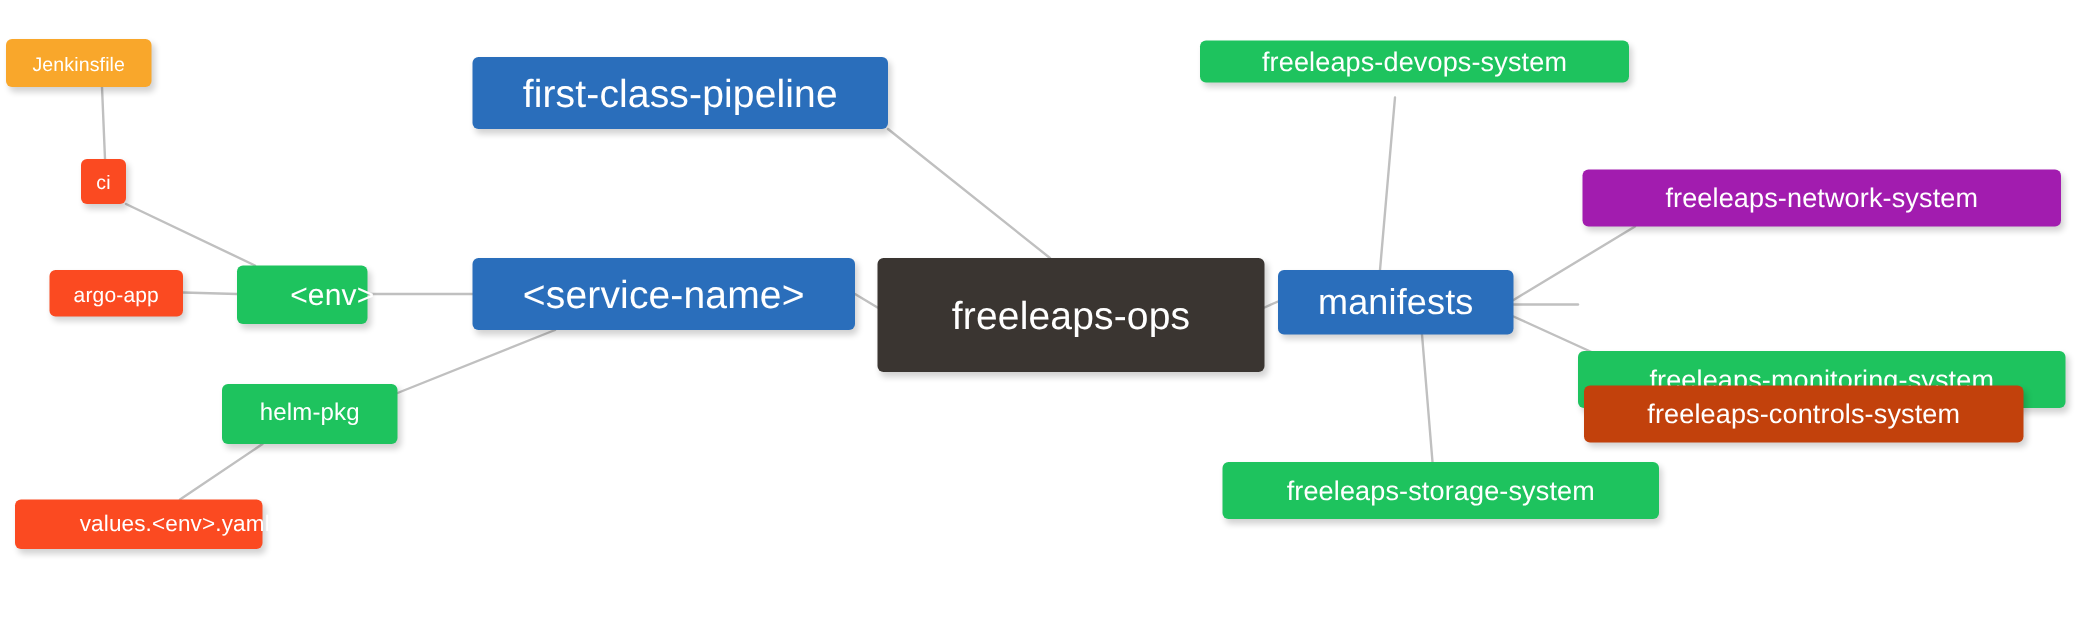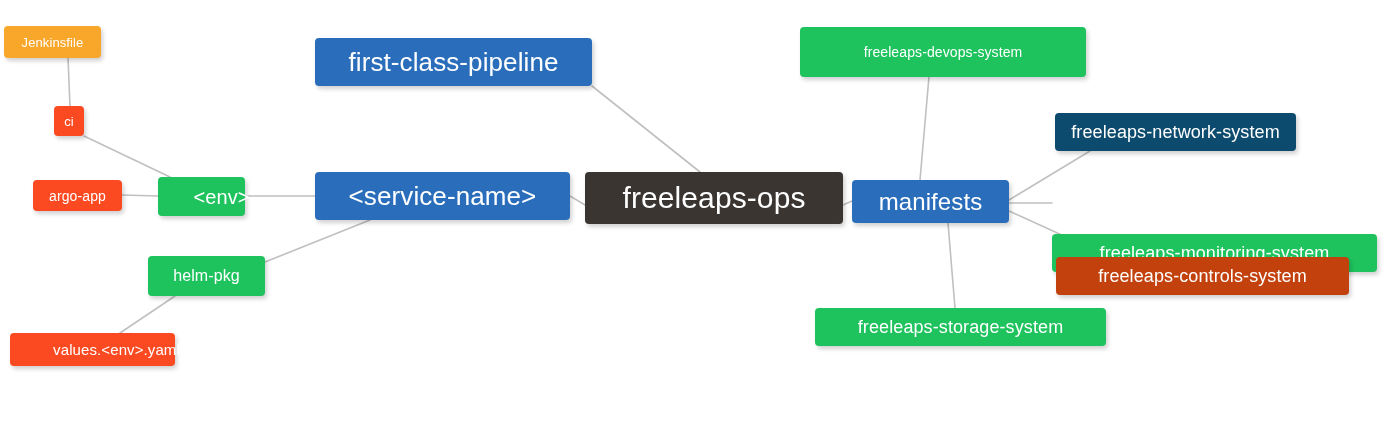--- a/index.html
+++ b/index.html
@@ -62,21 +62,21 @@
       <line x1="122" y1="195" x2="158" y2="196" stroke="#c0c0c0" stroke-width="1.6" stroke-linecap="round"></line>
       <line x1="68" y1="58" x2="70" y2="106" stroke="#c0c0c0" stroke-width="1.6" stroke-linecap="round"></line>
       <line x1="120" y1="333" x2="175" y2="296" stroke="#c0c0c0" stroke-width="1.6" stroke-linecap="round"></line>
       <line x1="920" y1="180" x2="930" y2="65" stroke="#c0c0c0" stroke-width="1.6" stroke-linecap="round"></line>
       <line x1="1009" y1="200" x2="1090" y2="151" stroke="#c0c0c0" stroke-width="1.6" stroke-linecap="round"></line>
       <line x1="1009" y1="203" x2="1052" y2="203" stroke="#c0c0c0" stroke-width="1.6" stroke-linecap="round"></line>
       <line x1="1009" y1="211" x2="1110" y2="257" stroke="#c0c0c0" stroke-width="1.6" stroke-linecap="round"></line>
       <line x1="948" y1="223" x2="955" y2="308" stroke="#c0c0c0" stroke-width="1.6" stroke-linecap="round"></line>
     </svg>
   <div id="node-layer">
-      <div class="node" style="left: 585px; top: 172px; width: 258px; height: 52px; background: rgb(58, 53, 49); font-size: 30px;">
+      <div class="node" style="left: 585px; top: 172px; width: 258px; height: 76px; background: rgb(58, 53, 49); font-size: 26px;">
         <span>freeleaps-ops</span>
       </div>
       <div class="node" style="left: 315px; top: 172px; width: 255px; height: 48px; background: rgb(42, 110, 187); font-size: 26px;">
         <span>&lt;service-name&gt;</span>
       </div>
       <div class="node" style="left: 315px; top: 38px; width: 277px; height: 48px; background: rgb(42, 110, 187); font-size: 26px;">
         <span>first-class-pipeline</span>
       </div>
       <div class="node" style="left: 852px; top: 180px; width: 157px; height: 43px; background: rgb(42, 110, 187); font-size: 24px;">
         <span>manifests</span>
@@ -92,24 +92,24 @@
       </div>
       <div class="node" style="left: 54px; top: 106px; width: 30px; height: 30px; background: rgb(251, 74, 33); font-size: 13px;">
         <span>ci</span>
       </div>
       <div class="node" style="left: 33px; top: 180px; width: 89px; height: 31px; background: rgb(251, 74, 33); font-size: 14px;">
         <span>argo-app</span>
       </div>
       <div class="node" style="left: 10px; top: 333px; width: 165px; height: 33px; background: rgb(251, 74, 33); font-size: 15px; padding-left: 48px;">
         <span>values.&lt;env&gt;.yaml</span>
       </div>
-      <div class="node" style="left: 800px; top: 27px; width: 286px; height: 50px; background: rgb(30, 195, 94); font-size: 14px;">
+      <div class="node" style="left: 800px; top: 27px; width: 286px; height: 28px; background: rgb(30, 195, 94); font-size: 18px;">
         <span>freeleaps-devops-system</span>
       </div>
-      <div class="node" style="left: 1055px; top: 113px; width: 241px; height: 38px; background: #0c4a6e; font-size: 18px;">
+      <div class="node" style="left: 1055px; top: 113px; width: 319px; height: 38px; background: #a21caf; font-size: 18px;">
         <span>freeleaps-network-system</span>
       </div>
       <div class="node" style="left: 1052px; top: 186px; width: 325px; height: 38px; background: rgb(30, 195, 94); font-size: 18px; margin-top: 48px;">
         <span>freeleaps-monitoring-system</span>
       </div>
       <div class="node" style="left: 1056px; top: 257px; width: 293px; height: 38px; background: #c2410c; font-size: 18px;">
         <span>freeleaps-controls-system</span>
       </div>
       <div class="node" style="left: 815px; top: 308px; width: 291px; height: 38px; background: rgb(30, 195, 94); font-size: 18px;">
         <span>freeleaps-storage-system</span>

